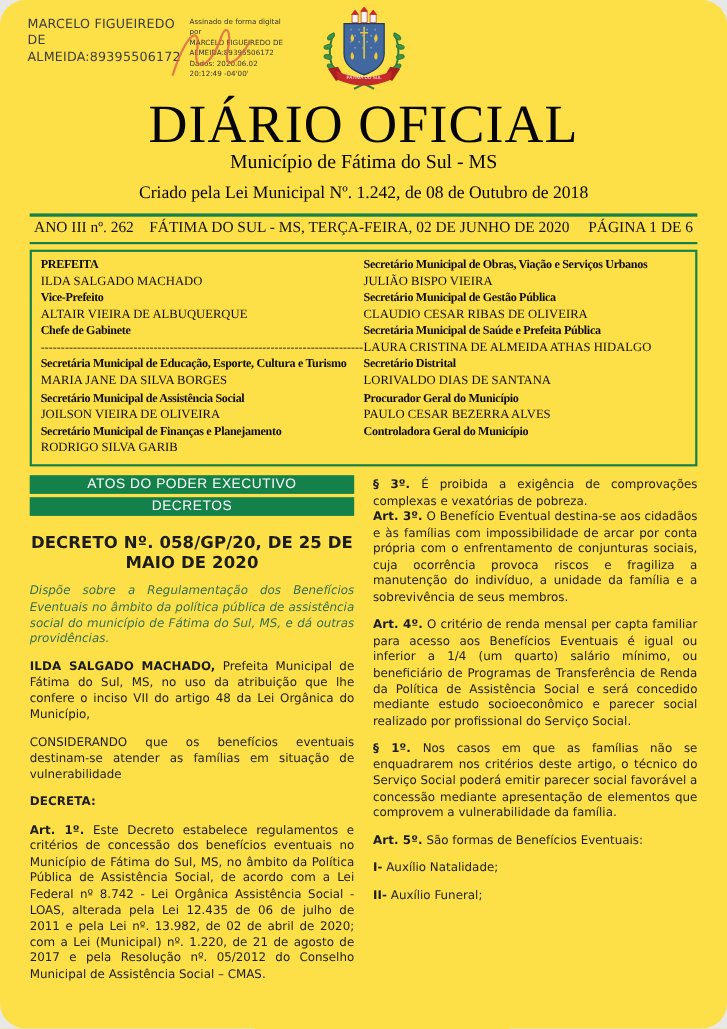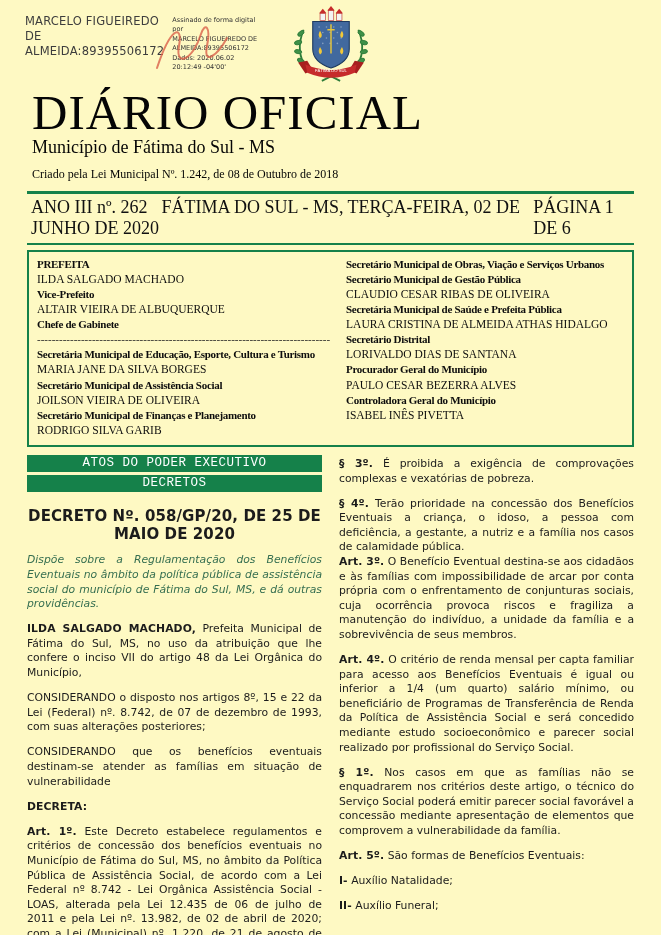--- a/index.html
+++ b/index.html
@@ -1,50 +1,50 @@
 <!DOCTYPE html>
 <html lang="pt"><head>
 <meta charset="utf-8">
 <style>
   html,body{margin:0;padding:0;background:#e8e8e8;}
-  .page{width:661px;height:935px;background:#fef9c3;position:relative;overflow:hidden;
-        margin:0 auto;font-family:"DejaVu Sans",sans-serif;color:#1c1c1c;}
+  .page{width:661px;height:935px;background:#fde047;position:relative;overflow:hidden;
+        margin:0 auto;font-family:"DejaVu Sans",sans-serif;color:#1c1c1c;border-radius:23px;}
 
   
   .top-strip{position:relative;height:88px;}
   .sig-block{position:absolute;left:25px;top:14px;width:240px;display:flex;gap:8px;}
   .sig-name{font-size:11.5px;line-height:1.3;color:#3d3d3d;width:142px;letter-spacing:.2px;}
   .sig-details{font-size:6.5px;line-height:1.45;color:#333;width:104px;padding-top:2px;}
   .sig-scribble{position:absolute;left:118px;top:2px;pointer-events:none;}
   .crest{position:absolute;left:50%;transform:translateX(-50%);top:6px;}
 
   
-  .masthead{font-family:"Liberation Serif",serif;color:#050505;margin-left:32px;}
+  .masthead{text-align:center;font-family:"Liberation Serif",serif;color:#050505;}
   .mast-title{font-size:49px;line-height:1;letter-spacing:1px;font-weight:400;}
   .mast-sub{font-size:18px;line-height:1.1;margin-top:1px;}
-  .mast-created{font-size:12px;margin-top:9px;}
+  .mast-created{font-size:16px;margin-top:9px;}
 
   
   .edition-bar{margin:9px 27px 0;border-top:3px solid var(--green);border-bottom:2px solid var(--green);
     display:flex;justify-content:space-between;align-items:center;
-    font-family:"Liberation Serif",serif;font-size:18px;color:#111;padding:3px 4px 4px;}
+    font-family:"Liberation Serif",serif;font-size:14px;color:#111;padding:3px 4px 4px;}
   .edition-left span{margin-right:14px;}
 
   
   .officials-box{margin:5px 27px 0;border:2px solid var(--green);
-    display:grid;grid-template-columns:1fr 1fr;column-gap:16px;
+    display:grid;grid-template-columns:1fr 1fr;
     padding:5px 8px 7px;font-family:"Liberation Serif",serif;color:#0d0d0d;}
   .official-role{font-weight:bold;font-size:11px;letter-spacing:-0.3px;line-height:15.1px;}
   .official-name{font-size:11.5px;line-height:15.1px;}
   .officials-divider{font-size:11px;line-height:15.1px;white-space:nowrap;overflow:hidden;color:#222;}
 
   
   .main-cols{margin:8px 27px 0;display:grid;grid-template-columns:1fr 1fr;column-gap:17px;}
   .banner{background:var(--green);color:#fff;text-align:center;
-    font-family:Liberation Mono, monospace;font-size:12.5px;letter-spacing:.5px;
+    font-family:Liberation Sans, sans-serif;font-size:12.5px;letter-spacing:.5px;
     padding:1px 0 2px;margin-bottom:3px;}
   .decree-heading{font-size:15px;font-weight:bold;text-align:center;margin-top:15px;letter-spacing:.1px;}
   .para{font-size:10.8px;line-height:14.6px;text-align:justify;margin:10.5px 0 0;}
   .para strong{letter-spacing:.1px;}
   .para.italic-green{font-style:italic;color:var(--italic-green);}
   .para.no-gap{margin-top:0;}
   .col-right .para:first-child{margin-top:2px;}
 </style>
 </head>
 <body>
@@ -154,51 +154,49 @@
         <div class="officials-divider">--------------------------------------------------------------------------------</div>
         <div class="official-role">Secretária Municipal de Educação, Esporte, Cultura e Turismo</div>
         <div class="official-name">MARIA JANE DA SILVA BORGES</div>
         <div class="official-role">Secretário Municipal de Assistência Social</div>
         <div class="official-name">JOILSON VIEIRA DE OLIVEIRA</div>
         <div class="official-role">Secretário Municipal de Finanças e Planejamento</div>
         <div class="official-name">RODRIGO SILVA GARIB</div>
       </div>
     <div id="officials-right">
         <div class="official-role">Secretário Municipal de Obras, Viação e Serviços Urbanos</div>
+        <div class="official-name">JULIÃO BISPO VIEIRA</div>
         <div class="official-role">Secretário Municipal de Gestão Pública</div>
         <div class="official-name">CLAUDIO CESAR RIBAS DE OLIVEIRA</div>
         <div class="official-role">Secretária Municipal de Saúde e Prefeita Pública</div>
         <div class="official-name">LAURA CRISTINA DE ALMEIDA ATHAS HIDALGO</div>
         <div class="official-role">Secretário Distrital</div>
         <div class="official-name">LORIVALDO DIAS DE SANTANA</div>
         <div class="official-role">Procurador Geral do Município</div>
         <div class="official-name">PAULO CESAR BEZERRA ALVES</div>
         <div class="official-role">Controladora Geral do Município</div>
-        <div class="official-name">ISABEL INÊS PIVETTA</div>
       </div>
   </div>
 
   <div class="main-cols">
     <div class="col-left">
       <div class="banner">ATOS DO PODER EXECUTIVO</div>
       <div class="banner">DECRETOS</div>
       <div class="decree-heading">DECRETO Nº. 058/GP/20, DE 25 DE MAIO DE 2020</div>
       <div id="col-left-paras">
           <p class="para italic-green">Dispõe sobre a Regulamentação dos Benefícios Eventuais no âmbito da política pública de assistência social do município de Fátima do Sul, MS, e dá outras providências.</p>
           <p class="para"><strong>ILDA SALGADO MACHADO,</strong> Prefeita Municipal de Fátima do Sul, MS, no uso da atribuição que lhe confere o inciso VII do artigo 48 da Lei Orgânica do Município,</p>
-          <p class="para">CONSIDERANDO o disposto nos artigos 8º, 15 e 22 da Lei (Federal) nº. 8.742, de 07 de dezembro de 1993, com suas alterações posteriores;</p>
           <p class="para">CONSIDERANDO que os benefícios eventuais destinam-se atender as famílias em situação de vulnerabilidade</p>
           <p class="para"><strong>DECRETA:</strong></p>
           <p class="para"><strong>Art. 1º.</strong> Este Decreto estabelece regulamentos e critérios de concessão dos benefícios eventuais no Município de Fátima do Sul, MS, no âmbito da Política Pública de Assistência Social, de acordo com a Lei Federal nº 8.742 - Lei Orgânica Assistência Social - LOAS, alterada pela Lei 12.435 de 06 de julho de 2011 e pela Lei nº. 13.982, de 02 de abril de 2020; com a Lei (Municipal) nº. 1.220, de 21 de agosto de 2017 e pela Resolução nº. 05/2012 do Conselho Municipal de Assistência Social – CMAS.</p>
         </div>
     </div>
     <div class="col-right">
       <div id="col-right-paras">
           <p class="para"><strong>§ 3º.</strong> É proibida a exigência de comprovações complexas e vexatórias de pobreza.</p>
-          <p class="para"><strong>§ 4º.</strong> Terão prioridade na concessão dos Benefícios Eventuais a criança, o idoso, a pessoa com deficiência, a gestante, a nutriz e a família nos casos de calamidade pública.</p>
           <p class="para no-gap"><strong>Art. 3º.</strong> O Benefício Eventual destina-se aos cidadãos e às famílias com impossibilidade de arcar por conta própria com o enfrentamento de conjunturas sociais, cuja ocorrência provoca riscos e fragiliza a manutenção do indivíduo, a unidade da família e a sobrevivência de seus membros.</p>
           <p class="para"><strong>Art. 4º.</strong>   O critério de renda mensal per capta familiar para acesso aos Benefícios Eventuais é igual ou inferior a 1/4 (um quarto) salário mínimo, ou beneficiário de Programas de Transferência de Renda da Política de Assistência Social e será concedido mediante estudo socioeconômico e parecer social realizado por profissional do Serviço Social.</p>
           <p class="para"><strong>§ 1º.</strong> Nos casos em que as famílias não se enquadrarem nos critérios deste artigo, o técnico do Serviço Social poderá emitir parecer social favorável a concessão mediante apresentação de elementos que comprovem a vulnerabilidade da família.</p>
           <p class="para"><strong>Art. 5º.</strong>  São formas de Benefícios Eventuais:</p>
           <p class="para"><strong>I-</strong> Auxílio Natalidade;</p>
           <p class="para"><strong>II-</strong> Auxílio Funeral;</p>
         </div>
     </div>
   </div>
 

